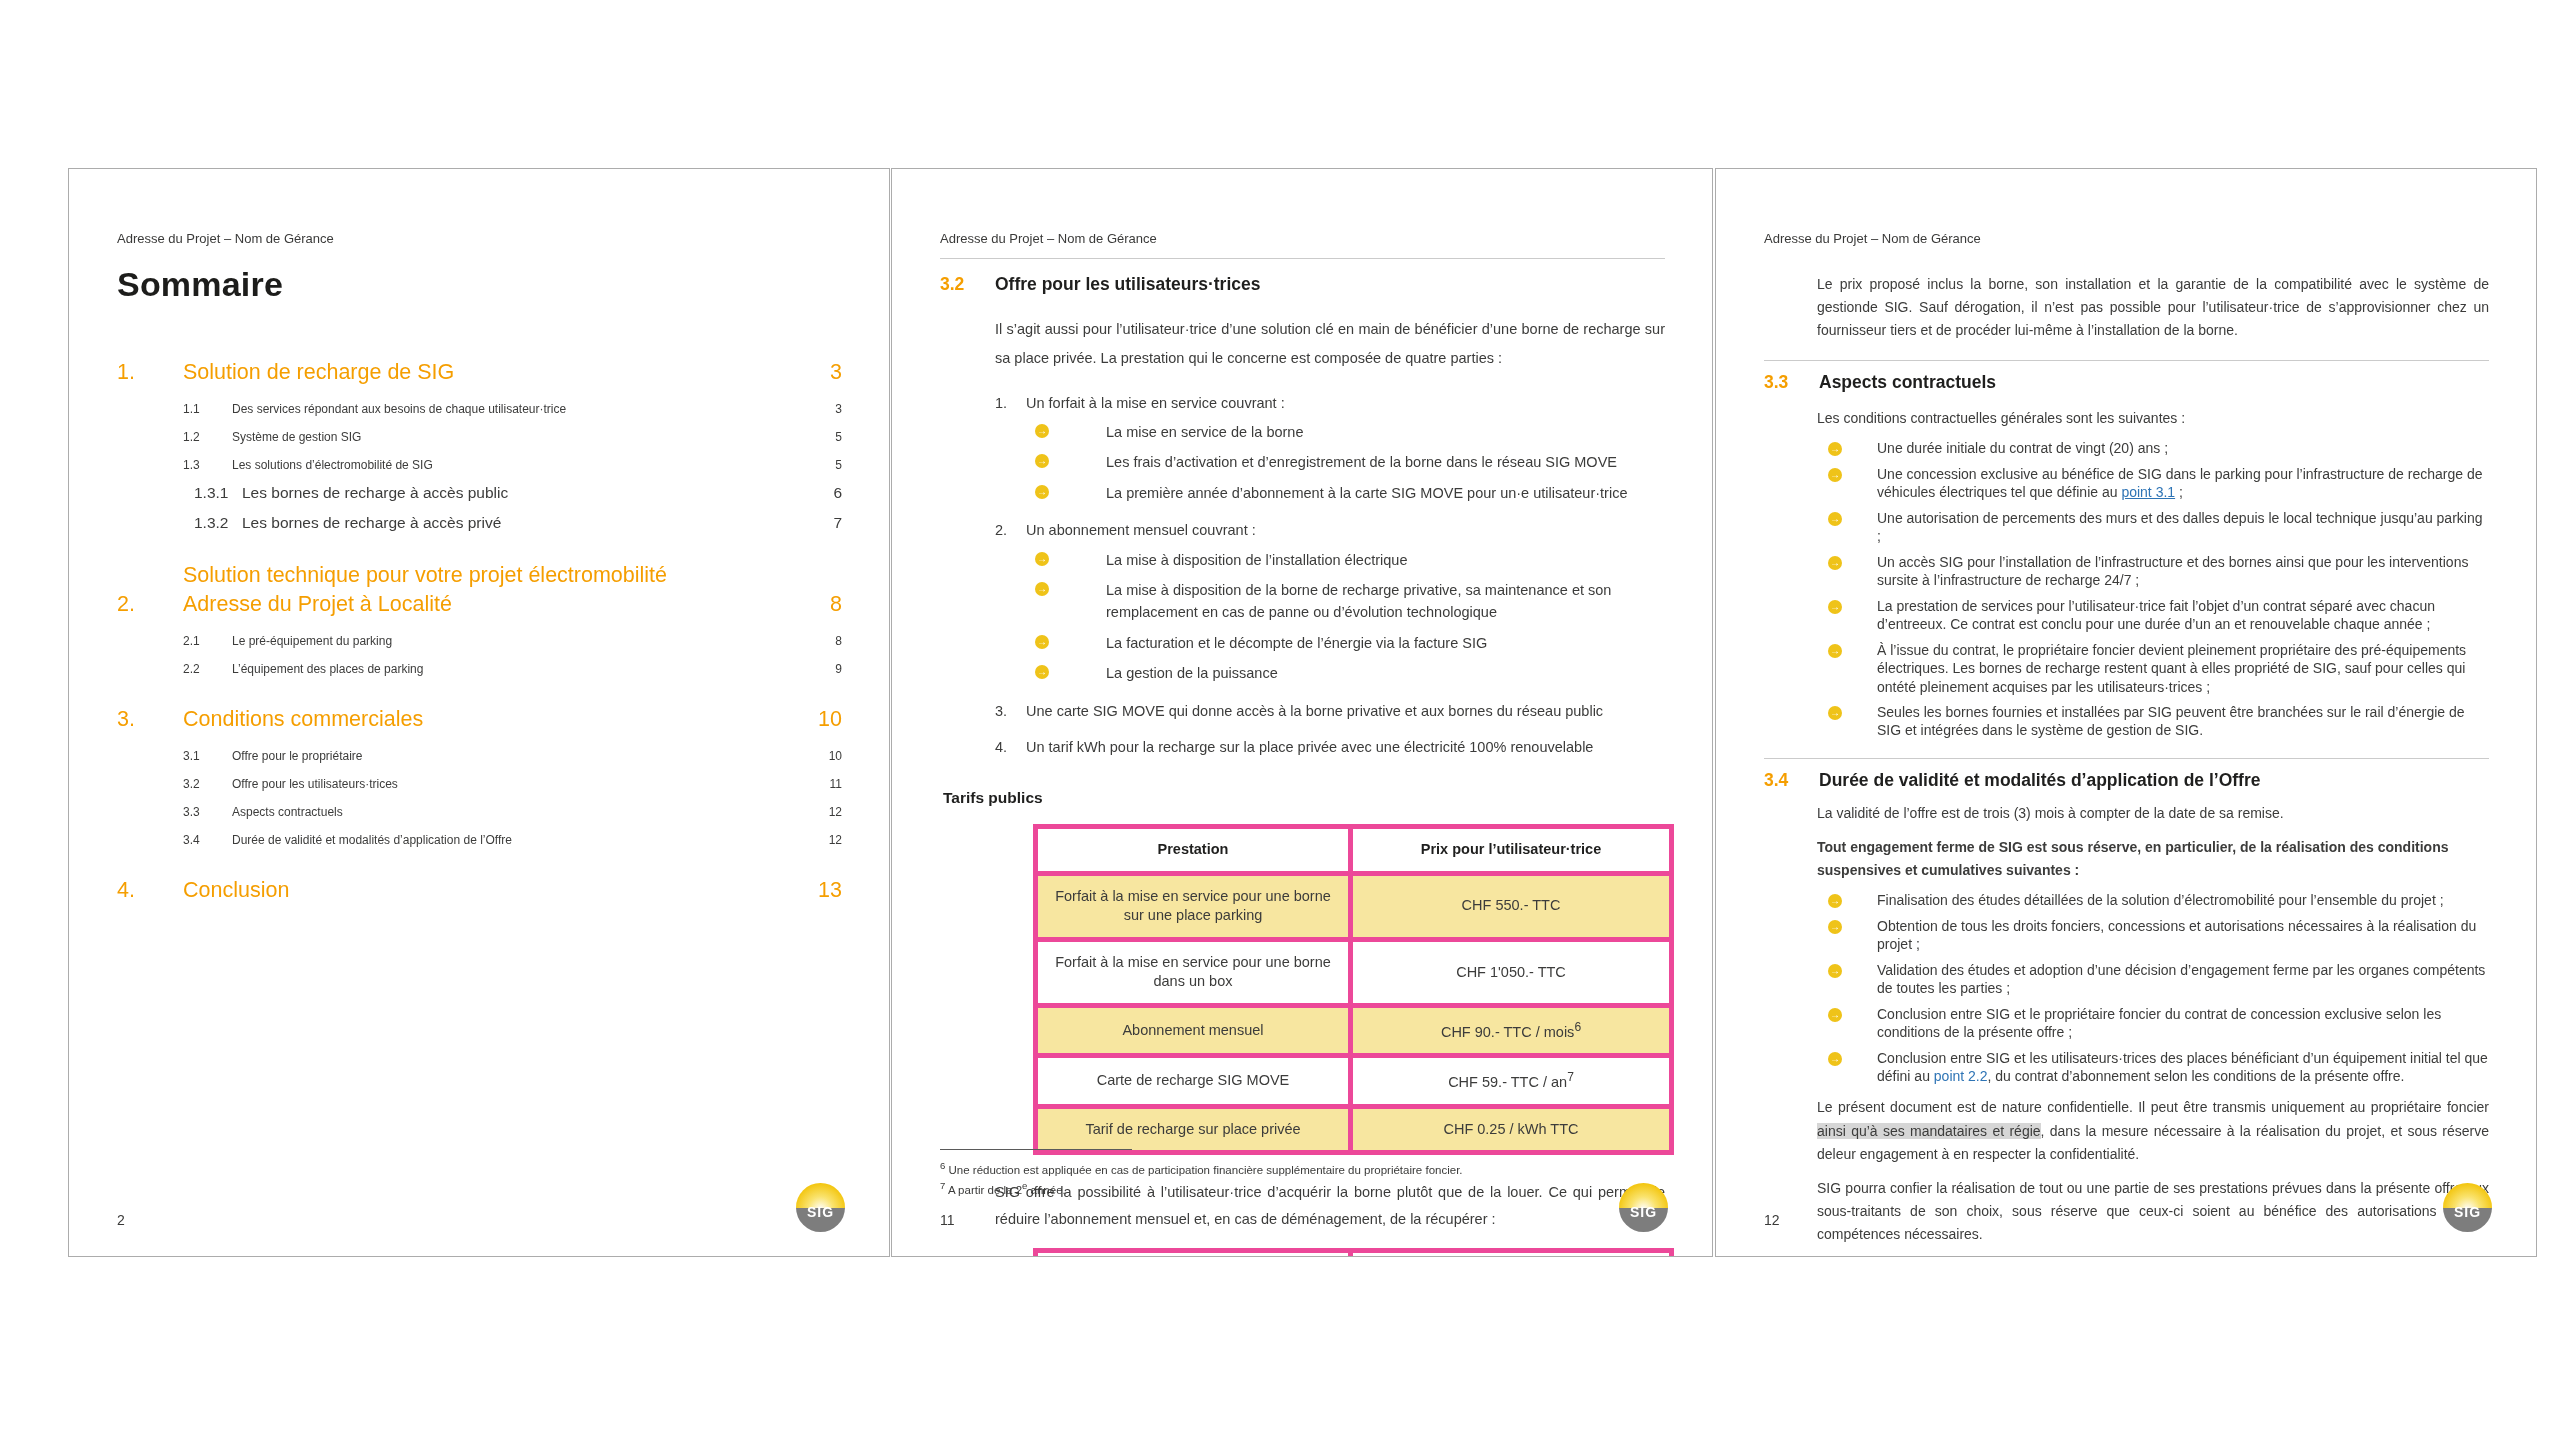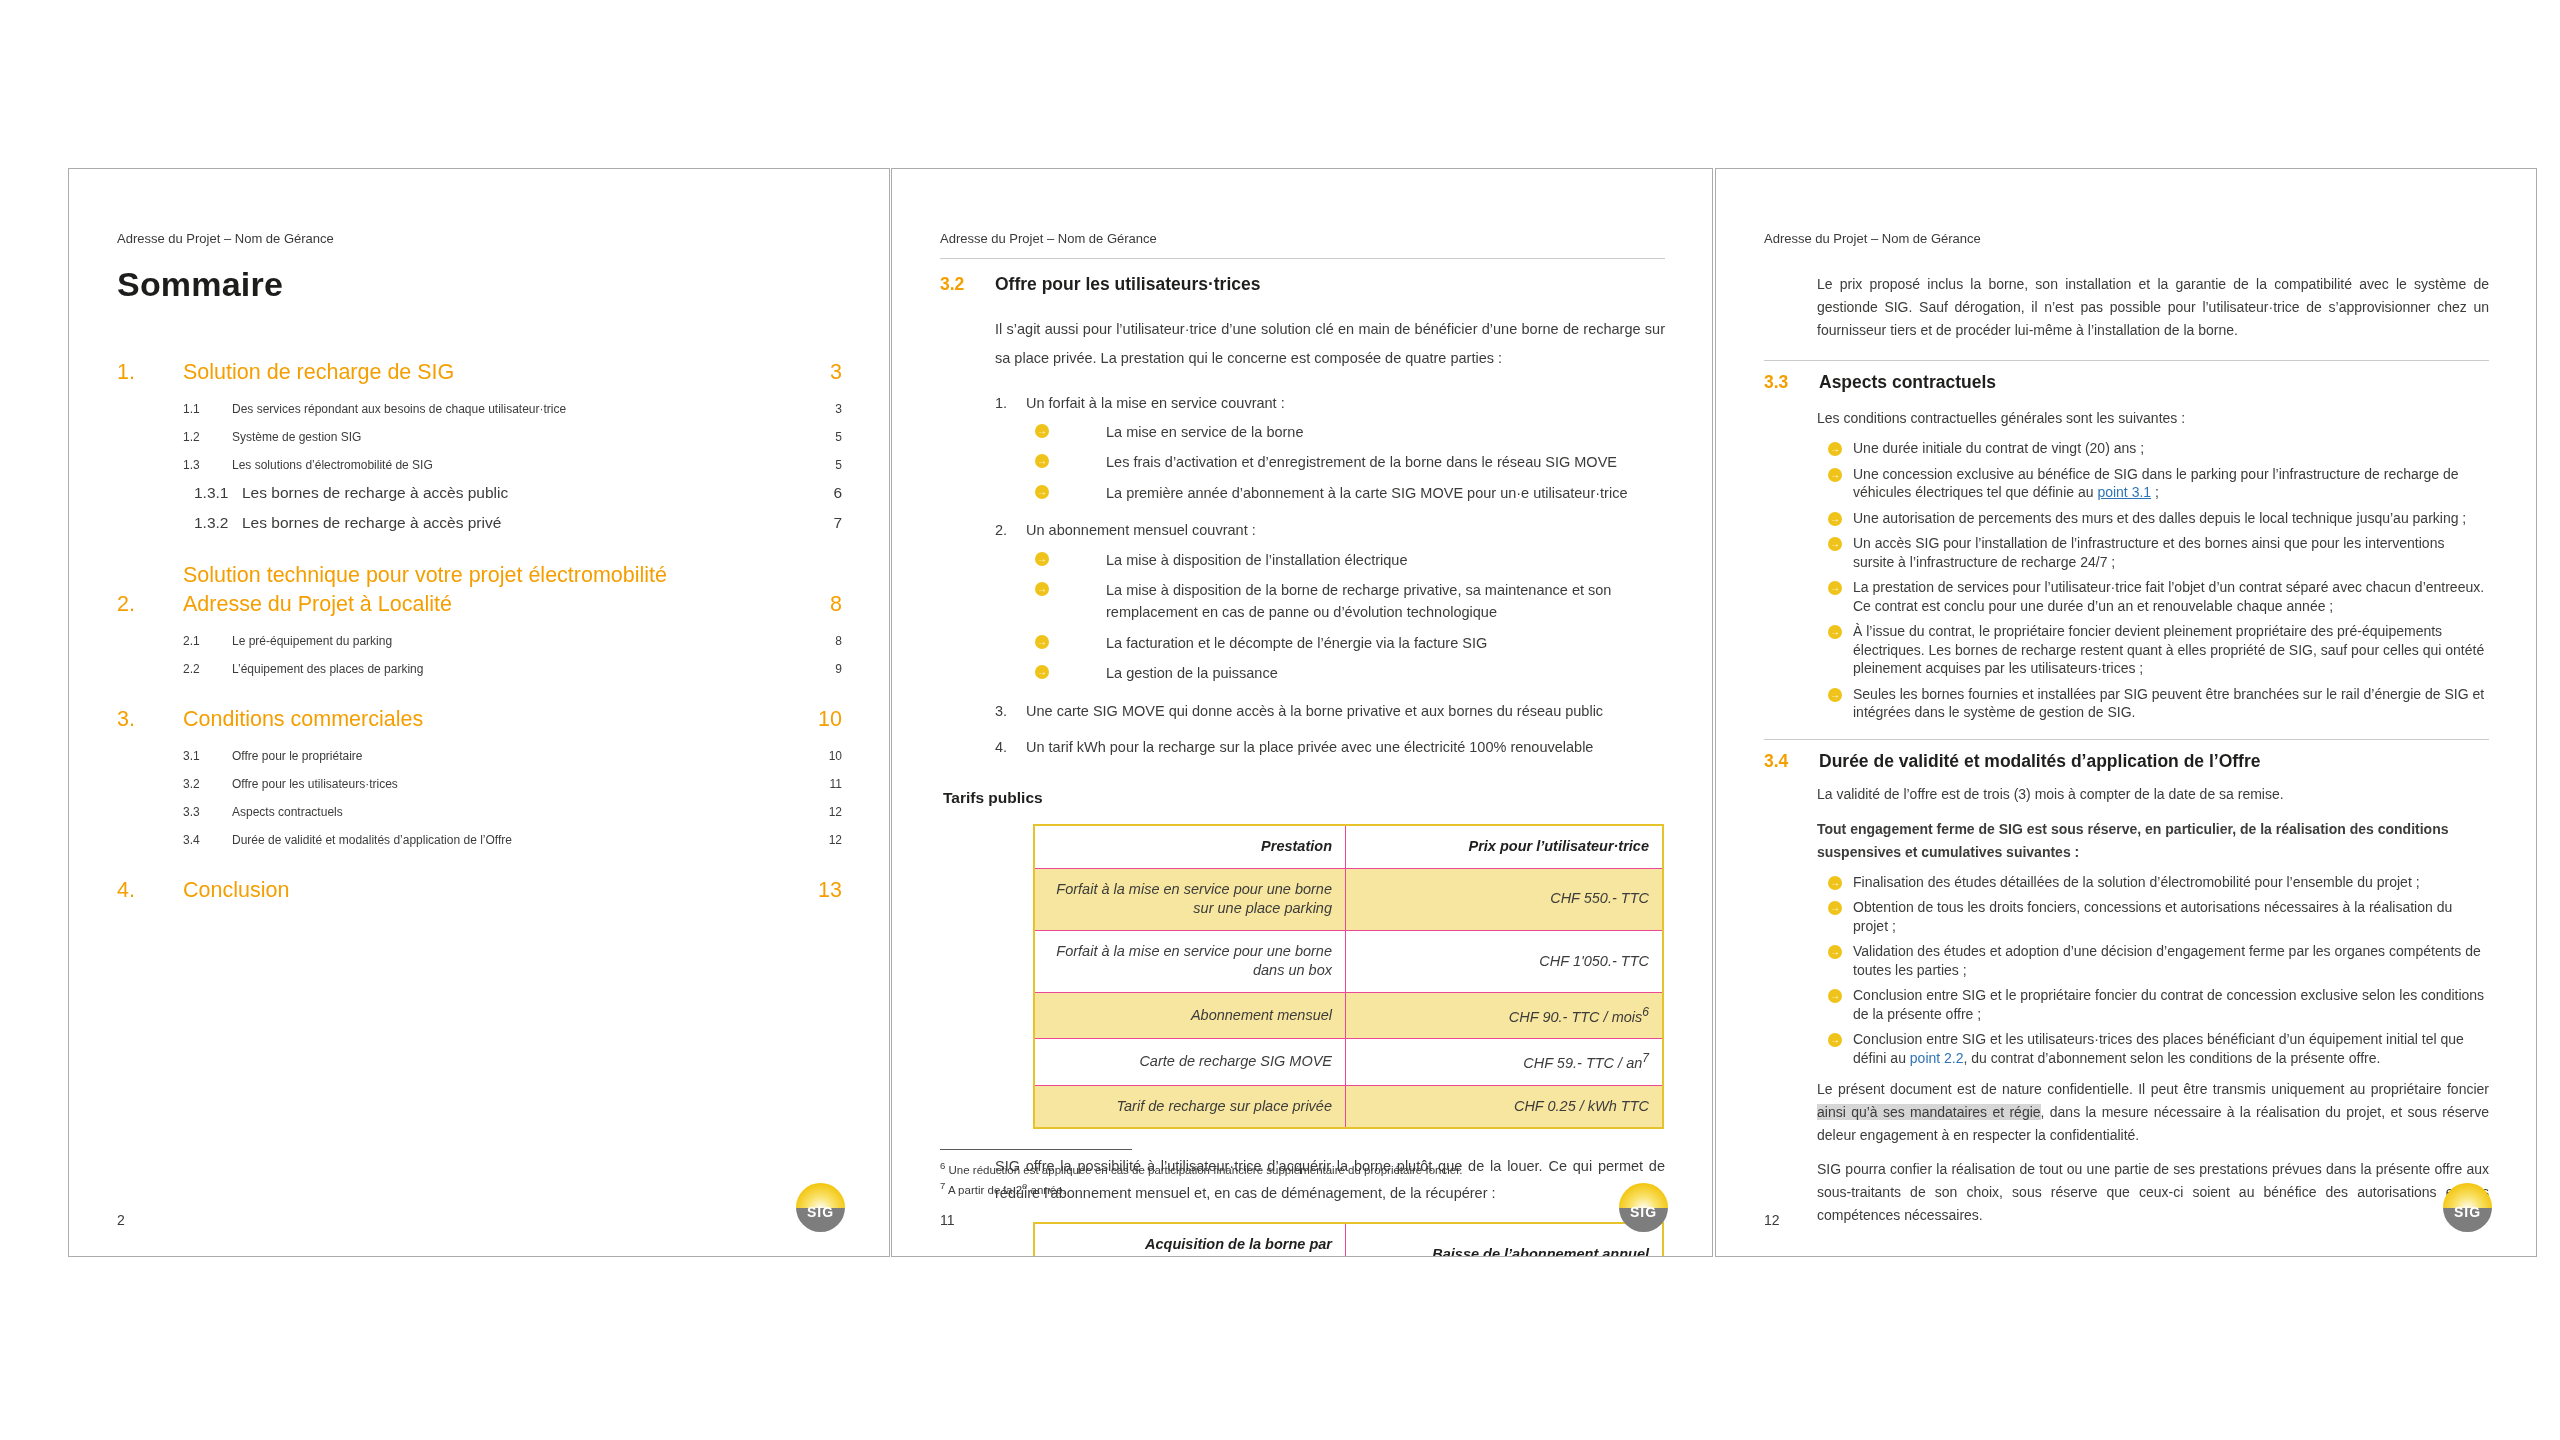--- a/index.html
+++ b/index.html
@@ -50,39 +50,39 @@
   
   .p2-body{padding:89px 47px 0 48px;font-size:14.5px;line-height:1.4;}
   .p2-body .sec-h{margin-top:13px;}
   .para-intro{margin:18px 0 0 55px;line-height:2.0;text-align:justify;}
   .nitem{display:flex;margin:16px 0 0 55px;}
   .nitem .n{flex:0 0 31px;}
   .nitem.first{margin-top:20px;}
   .sub{display:flex;margin:8px 0 0 95px;line-height:1.55;gap:46px;}
   .sub-h{margin:30px 0 0 3px;font-size:15.5px;font-weight:700;color:#1f1f1e;}
   table.tbl{border-collapse:collapse;border:2px solid #e7c32b;margin:15px 0 0 93px;table-layout:fixed;width:576px;}
-  .tbl th,.tbl td{border:1px solid #ec4899;font-size:14.5px;text-align:right;vertical-align:middle;
-                  padding:11px 13px;color:#3c3c3b;line-height:1.35;font-style:italic;}
+  .tbl th,.tbl td{border:5px solid #ec4899;font-size:14.5px;text-align:center;vertical-align:middle;
+                  padding:11px 13px;color:#3c3c3b;line-height:1.35;}
   .tbl th{font-weight:700;color:#1f1f1e;background:#fff;}
   .yrow td{background:#f7e6a0;}
   .c1{width:284px;} .c2{width:290px;}
   .para-acq{margin:24px 0 0 55px;line-height:1.85;text-align:justify;}
   .tbl2{margin-top:26px;}
   .footnotes{position:absolute;left:48px;bottom:56px;font-size:11.5px;color:#3a3a39;line-height:1.55;}
   .fn-rule{width:192px;border-top:1px solid #5a5a5a;margin-bottom:9px;}
 
   
   .p3-body{padding:104px 47px 0 48px;font-size:14px;}
   .p3-body p{margin:11px 0 0 53px;line-height:1.65;}
   .p3-body p.j{text-align:justify;}
   .p3-body p.first{margin-top:0;}
   .p3-body .rule{margin-top:18px;}
   .p3-body .sec-h{margin-top:11px;}
   .p3-body .intro{margin:14px 0 0 53px;}
-  .bullet{display:flex;margin:7px 0 0 64px;}
+  .bullet{display:flex;margin:7px 0 0 64px;gap:24px;}
   .bullet .bt{line-height:1.32;}
   .bullet.gap{margin-top:9px;}
   .bold-p{font-weight:700;}
 </style>
 </head>
 <body>
 
 <section class="page" id="page1">
   <div class="pg-header">Adresse du Projet – Nom de Gérance</div>
   <div class="p1-body">

